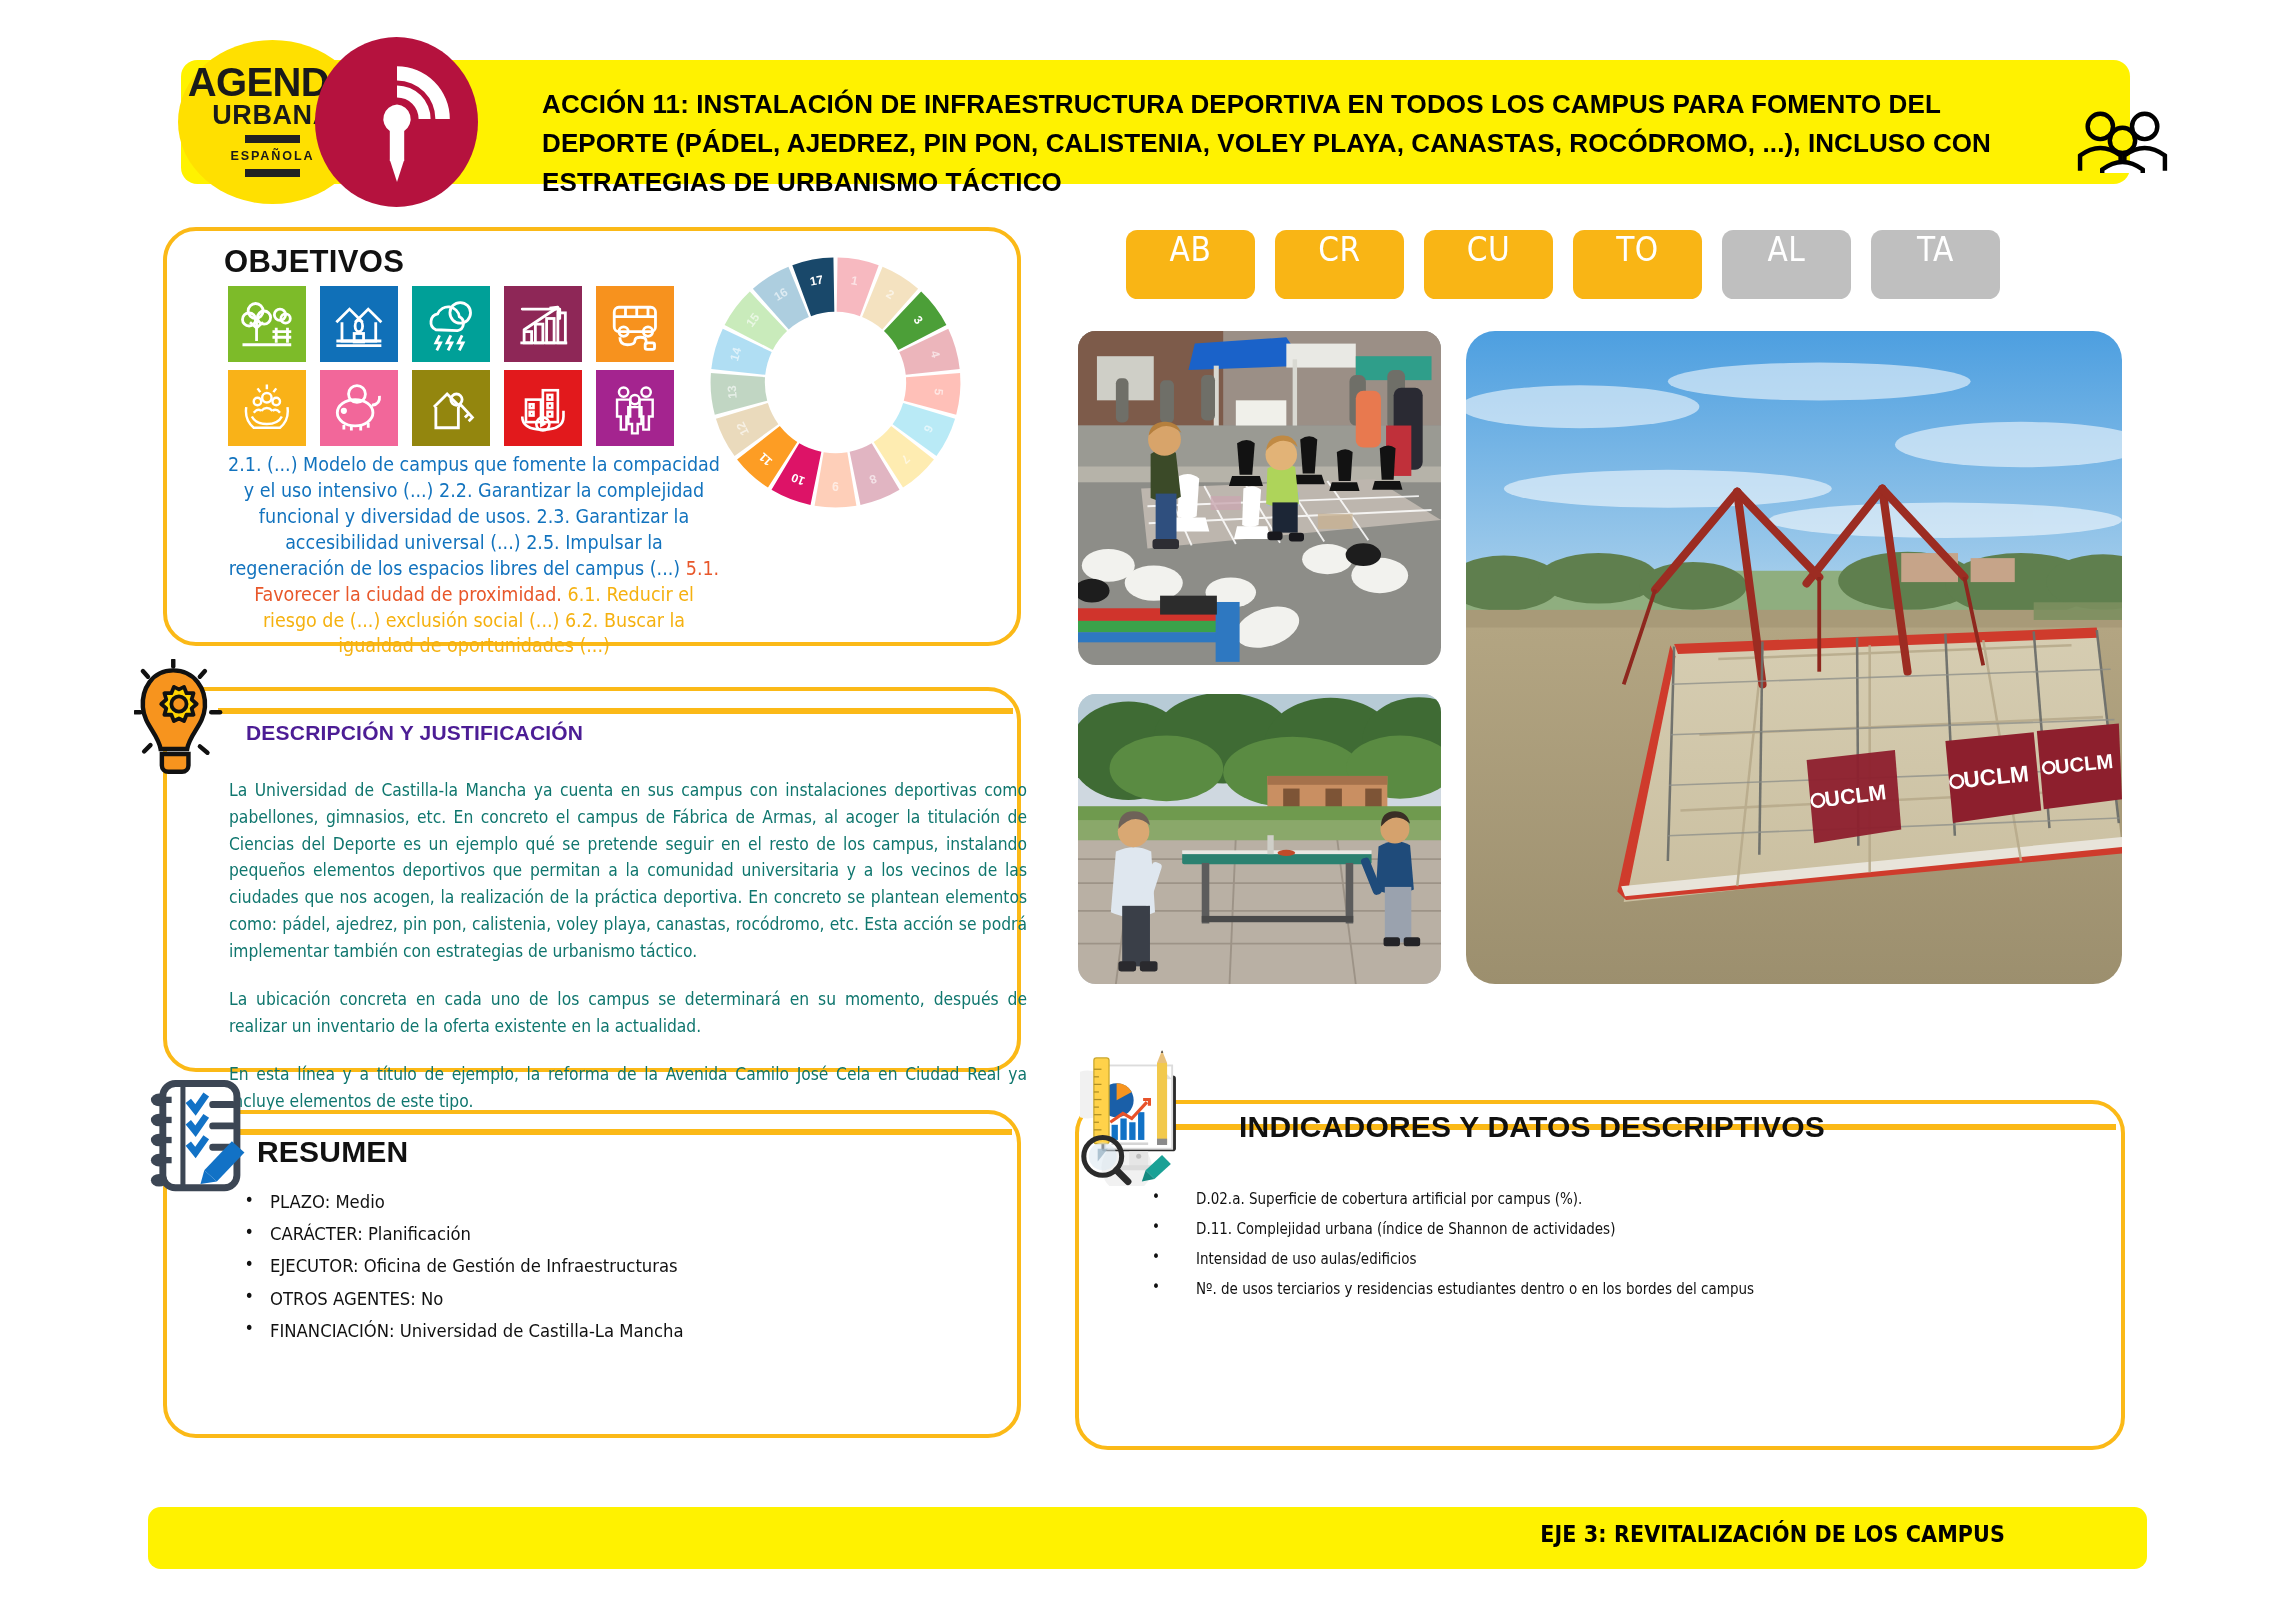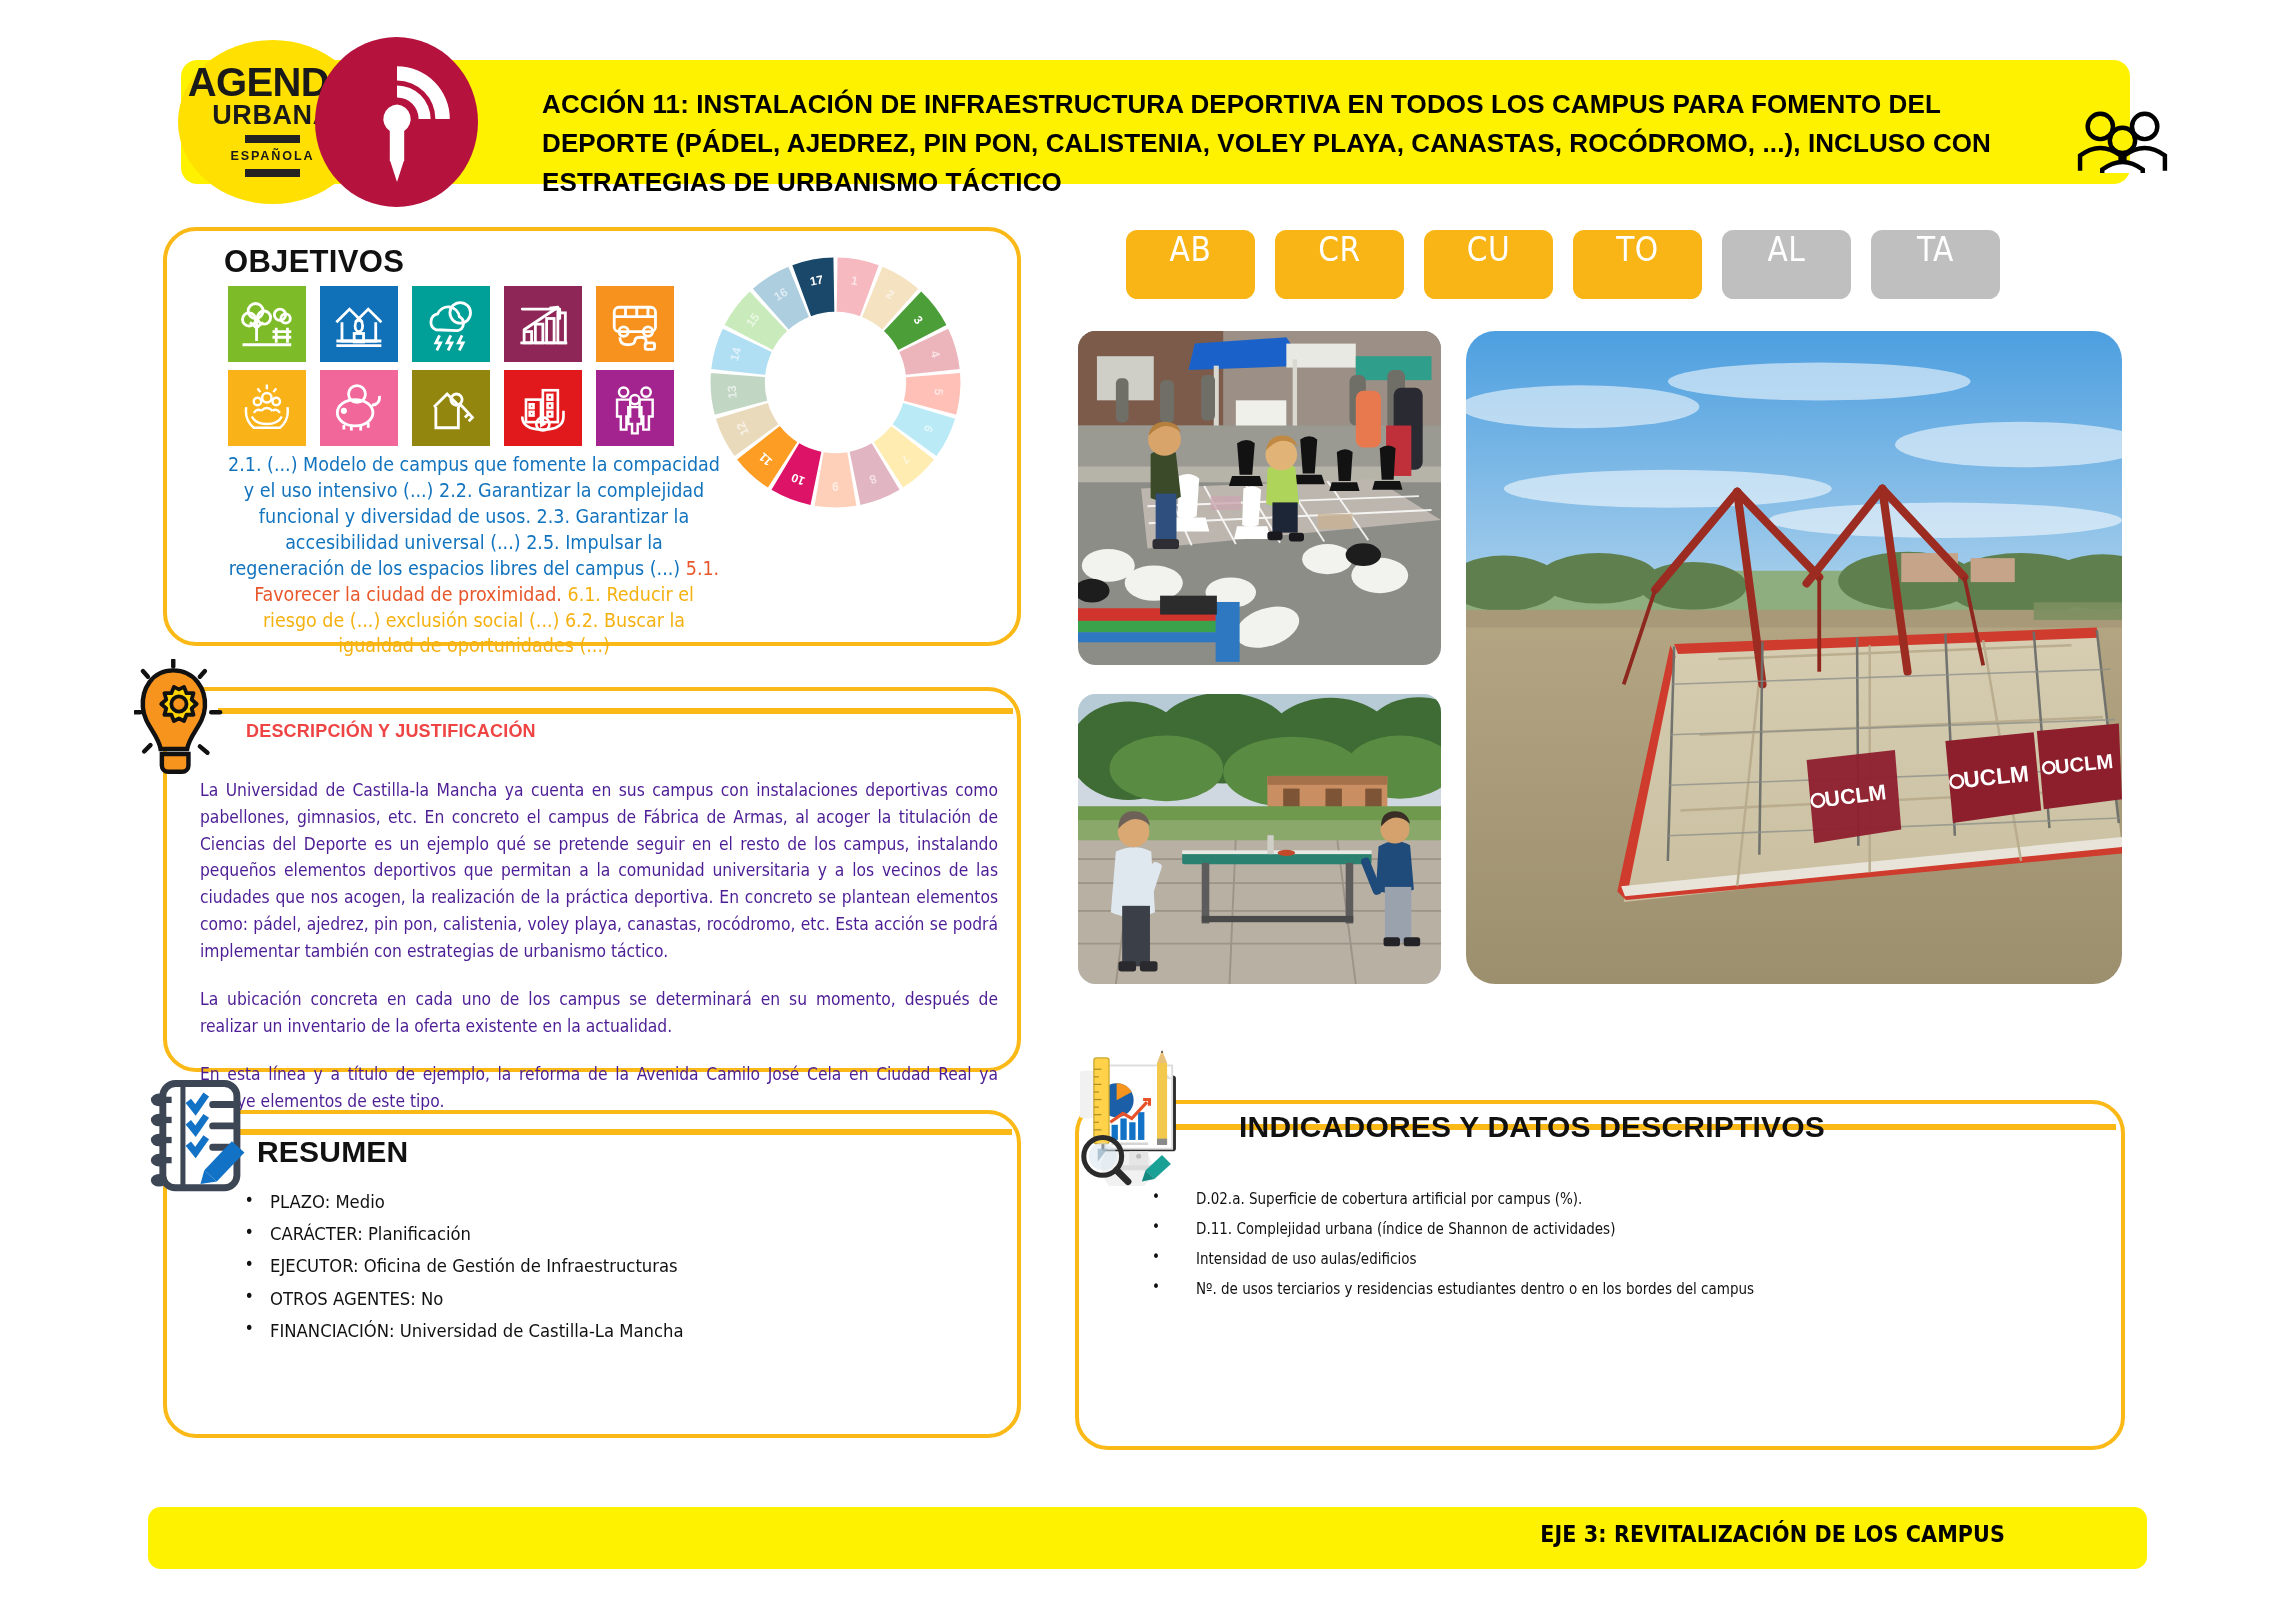--- a/index.html
+++ b/index.html
@@ -68,28 +68,28 @@
   .ot-amber{ color:#F5B110; }
 
   
   #descripcion-card{
     position:absolute; left:163px; top:687px; width:858px; height:385px;
     border:4.4px solid #FBB917; border-radius:33px; background:#fff;
   }
   #bulb-icon{ position:absolute; left:134px; top:659px; width:95px; height:120px; z-index:5;}
   #descripcion-header{
     position:absolute; left:246px; top:721px; z-index:6;
-    font-size:18px; font-weight:800; color:#ef4444; letter-spacing:0.2px;
+    font-size:21px; font-weight:800; color:#4c1d95; letter-spacing:0.2px;
   }
   #desc-rule{
     position:absolute; left:218px; top:708px; width:795px; height:5.7px; background:#FBB917; z-index:4;
   }
   #descripcion-body{
-    position:absolute; left:200px; top:777px; width:798px;
-    font-size:17.3px; line-height:1.55; color:#4c1d95;
+    position:absolute; left:229px; top:777px; width:798px;
+    font-size:17.3px; line-height:1.55; color:#0f766e;
     font-family:"DejaVu Sans Condensed","Liberation Sans", sans-serif;
     text-align:justify;
   }
   #descripcion-body p{ margin-bottom:21.4px; }
 
   
   #resumen-card{
     position:absolute; left:163px; top:1110px; width:858px; height:328px;
     border:4.4px solid #FBB917; border-radius:33px; background:#fff;
   }

